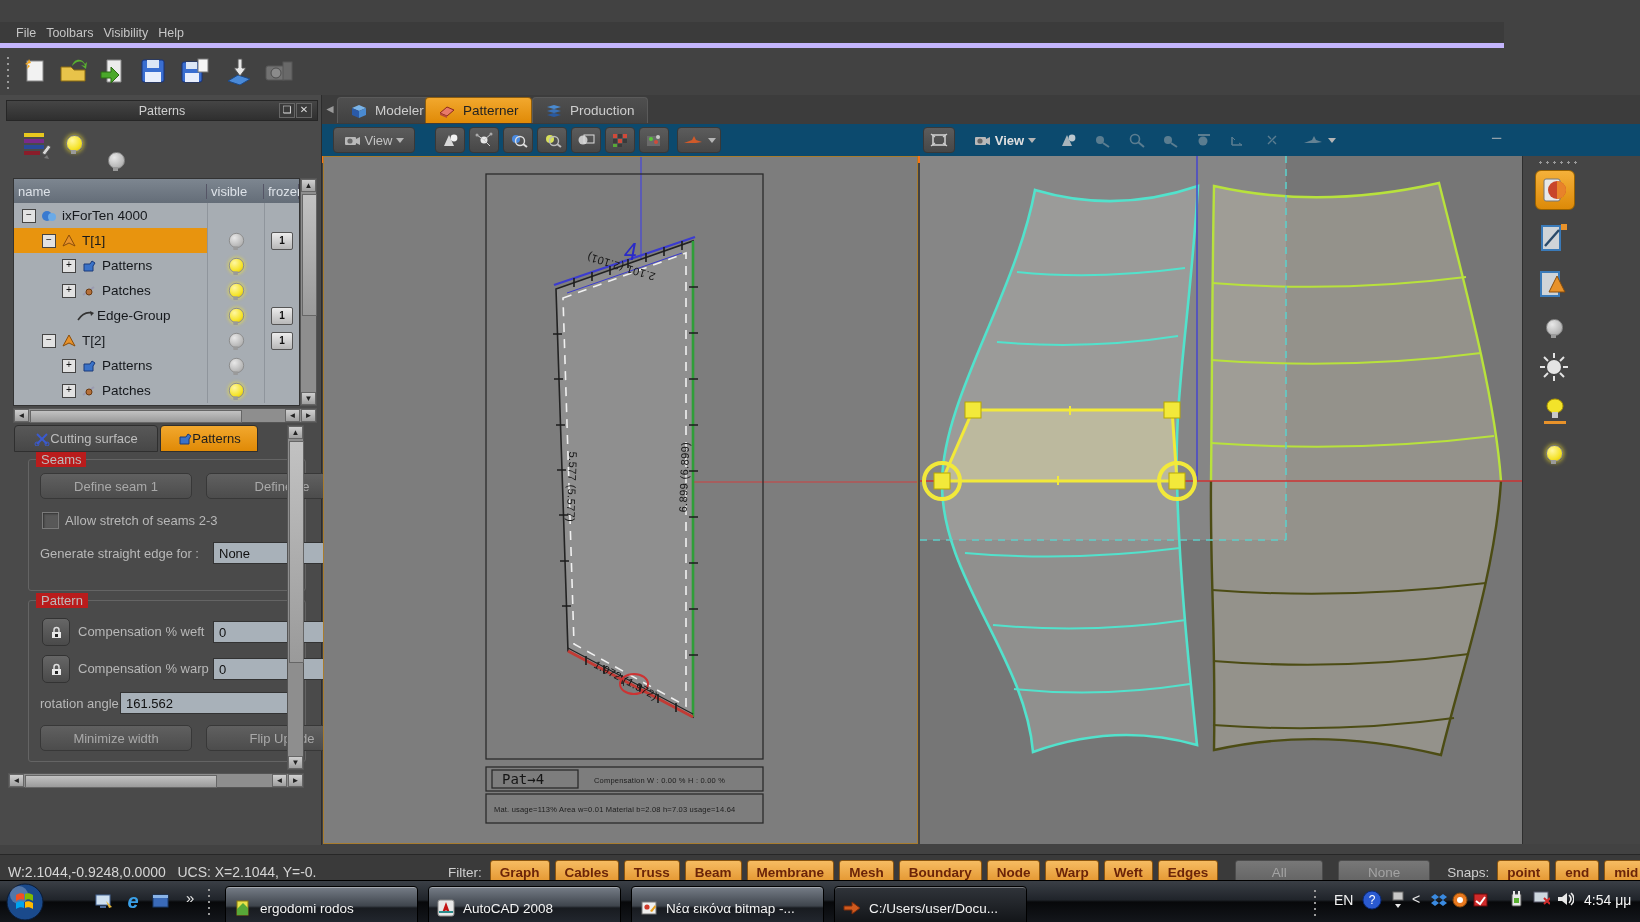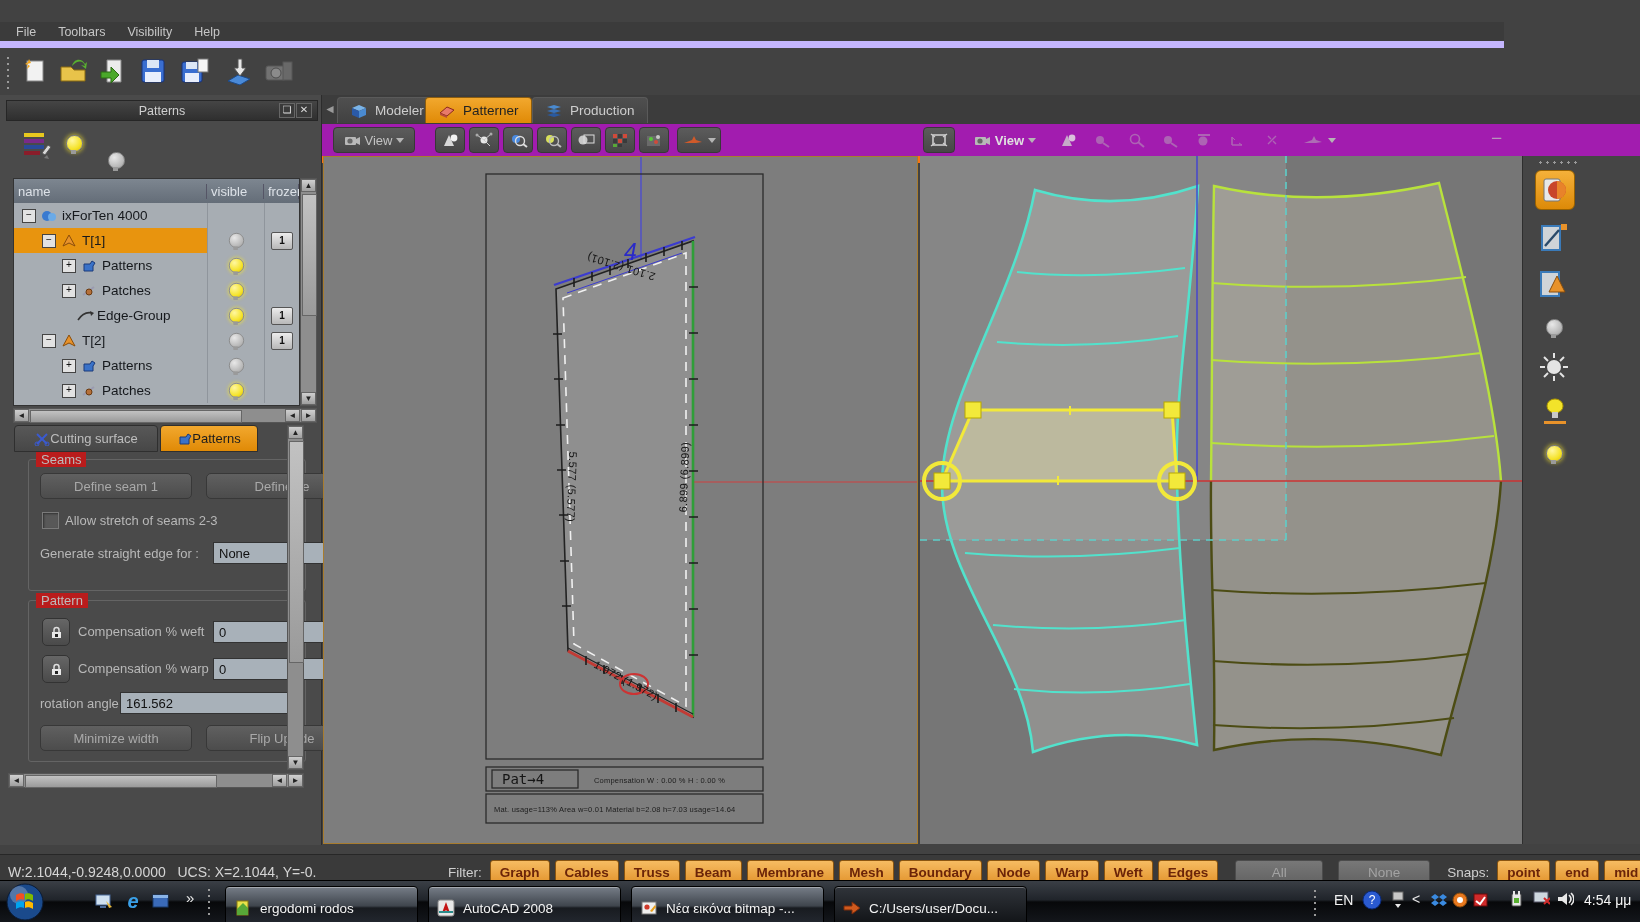--- a/index.html
+++ b/index.html
@@ -12,21 +12,21 @@
     display:flex;align-items:center;padding:0 4px;box-sizing:border-box;border-bottom:1px solid #000;}
   #titlebar .ttext{font-size:12px;color:#f0f0f0;margin-left:6px;white-space:nowrap;font-weight:bold;}
   .applogo{width:13px;height:11px;background:linear-gradient(135deg,#c3502a,#7a1d10);clip-path:polygon(0 35%,60% 35%,60% 0,100% 50%,60% 100%,60% 65%,0 65%);}
   .winbtn{width:21px;height:15px;border:1px solid #888;border-radius:2px;background:linear-gradient(#8a8a8a,#3c3c3c);
     margin-left:2px;display:flex;align-items:center;justify-content:center;color:#eee;font-size:10px;line-height:1;}
   .winbtn.close{background:linear-gradient(#ea6a4c,#8c1d0c);border-color:#a33;}
   .minbar{width:8px;height:2px;background:#eee;margin-top:6px;}
   .maxbox{width:8px;height:7px;border:1px solid #eee;}
 
   
-  #menubar{left:0;top:22px;width:1504px;height:26px;background:#3b3b3b;display:flex;align-items:center;gap:22px;padding-left:16px;box-sizing:border-box;border-bottom:7px solid #c4b5fd;}
+  #menubar{left:0;top:22px;width:1504px;height:26px;background:#3b3b3b;display:flex;align-items:center;gap:10px;padding-left:16px;box-sizing:border-box;border-bottom:5px solid #c4b5fd;}
   #menubar span{color:#c6c6c6;font-size:12.5px;}
   #watermark{left:24px;top:19px;font-family:"DejaVu Serif",serif;font-style:italic;font-size:25px;color:rgba(225,225,225,.78);pointer-events:none;white-space:nowrap;}
   #toolbar{left:0;top:48px;width:1640px;height:47px;background:#424242;border-bottom:1px solid #363636;}
   .grip{width:4px;height:34px;background-image:radial-gradient(circle,#9a9a9a 1px,transparent 1.4px);background-size:4px 6px;}
   .tbico{width:34px;height:34px;display:flex;align-items:center;justify-content:center;border-radius:3px;}
 
   
   #leftpanel{left:0;top:95px;width:322px;height:750px;background:#4a4a4a;border-right:1px solid #2c2c2c;box-sizing:border-box;}
   #panelhead{left:6px;top:5px;width:310px;height:19px;background:linear-gradient(#454545,#2f2f2f);border:1px solid #262626;display:flex;align-items:center;justify-content:center;color:#cfcfcf;font-size:12.5px;}
   .phbtn{position:absolute;top:2px;width:14px;height:13px;background:#3a3a3a;border:1px solid #666;color:#ddd;font-size:10px;line-height:11px;text-align:center;}
@@ -63,21 +63,21 @@
   .pinput{position:absolute;height:22px;background:#a8b1b9;border:1px solid #333;color:#101010;font-size:13px;padding:0 5px;box-sizing:border-box;display:flex;align-items:center;}
   .plabel{position:absolute;color:#b8b8b8;font-size:13px;white-space:nowrap;}
   .lockbtn{position:absolute;width:26px;height:26px;background:linear-gradient(#666,#4a4a4a);border:1px solid #333;border-radius:5px;display:flex;align-items:center;justify-content:center;}
   .chk{position:absolute;width:15px;height:15px;background:#585858;border:1px solid #7a7a7a;box-shadow:inset 1px 1px 2px #333;}
 
   
   #tabrow{left:322px;top:95px;width:1318px;height:29px;background:#3c3c3c;border-bottom:1px solid #2f2f2f;}
   .dtab{position:absolute;top:2px;height:26px;border:1px solid #5a5a5a;border-bottom:none;border-radius:4px 4px 0 0;display:flex;align-items:center;gap:7px;padding:0 12px;font-size:13.5px;box-sizing:border-box;}
   .dtab.inact{background:linear-gradient(#4f4f4f,#414141);color:#cdcdcd;}
   .dtab.act{background:linear-gradient(#f2a82e,#e08a06);color:#222;border-color:#8a5c10;}
-  #vtoolrow{left:322px;top:124px;width:1318px;height:32px;background:#a21caf;border-bottom:7px solid #f97316;}
+  #vtoolrow{left:322px;top:124px;width:1318px;height:32px;background:#0c4a6e;border-bottom:7px solid #f97316;}
   .vbtn{position:absolute;top:3px;height:26px;background:linear-gradient(#5c5c5c,#474747);border:1px solid #383838;border-radius:4px;display:flex;align-items:center;justify-content:center;gap:4px;color:#c2c2c2;font-size:13px;box-sizing:border-box;}
   .vbtn.flat{background:none;border:none;}
   .carrow{width:0;height:0;border-left:4px solid transparent;border-right:4px solid transparent;border-top:5px solid #b5b5b5;}
 
   
   #vp2d{left:323px;top:156px;width:595px;height:688px;background:#7d7d7d;border:1px solid #a87c2e;box-sizing:border-box;overflow:hidden;}
   #vp3d{left:920px;top:156px;width:602px;height:688px;background:#767676;overflow:hidden;}
   #rbar{left:1522px;top:156px;width:118px;height:688px;background:#454545;border-left:1px solid #2e2e2e;box-sizing:border-box;}
   .rbtn{position:absolute;left:12px;width:38px;height:38px;display:flex;align-items:center;justify-content:center;border-radius:6px;}
   .rbtn.active{background:linear-gradient(#f5b13a,#dd8a08);border:1px solid #9a6200;}

